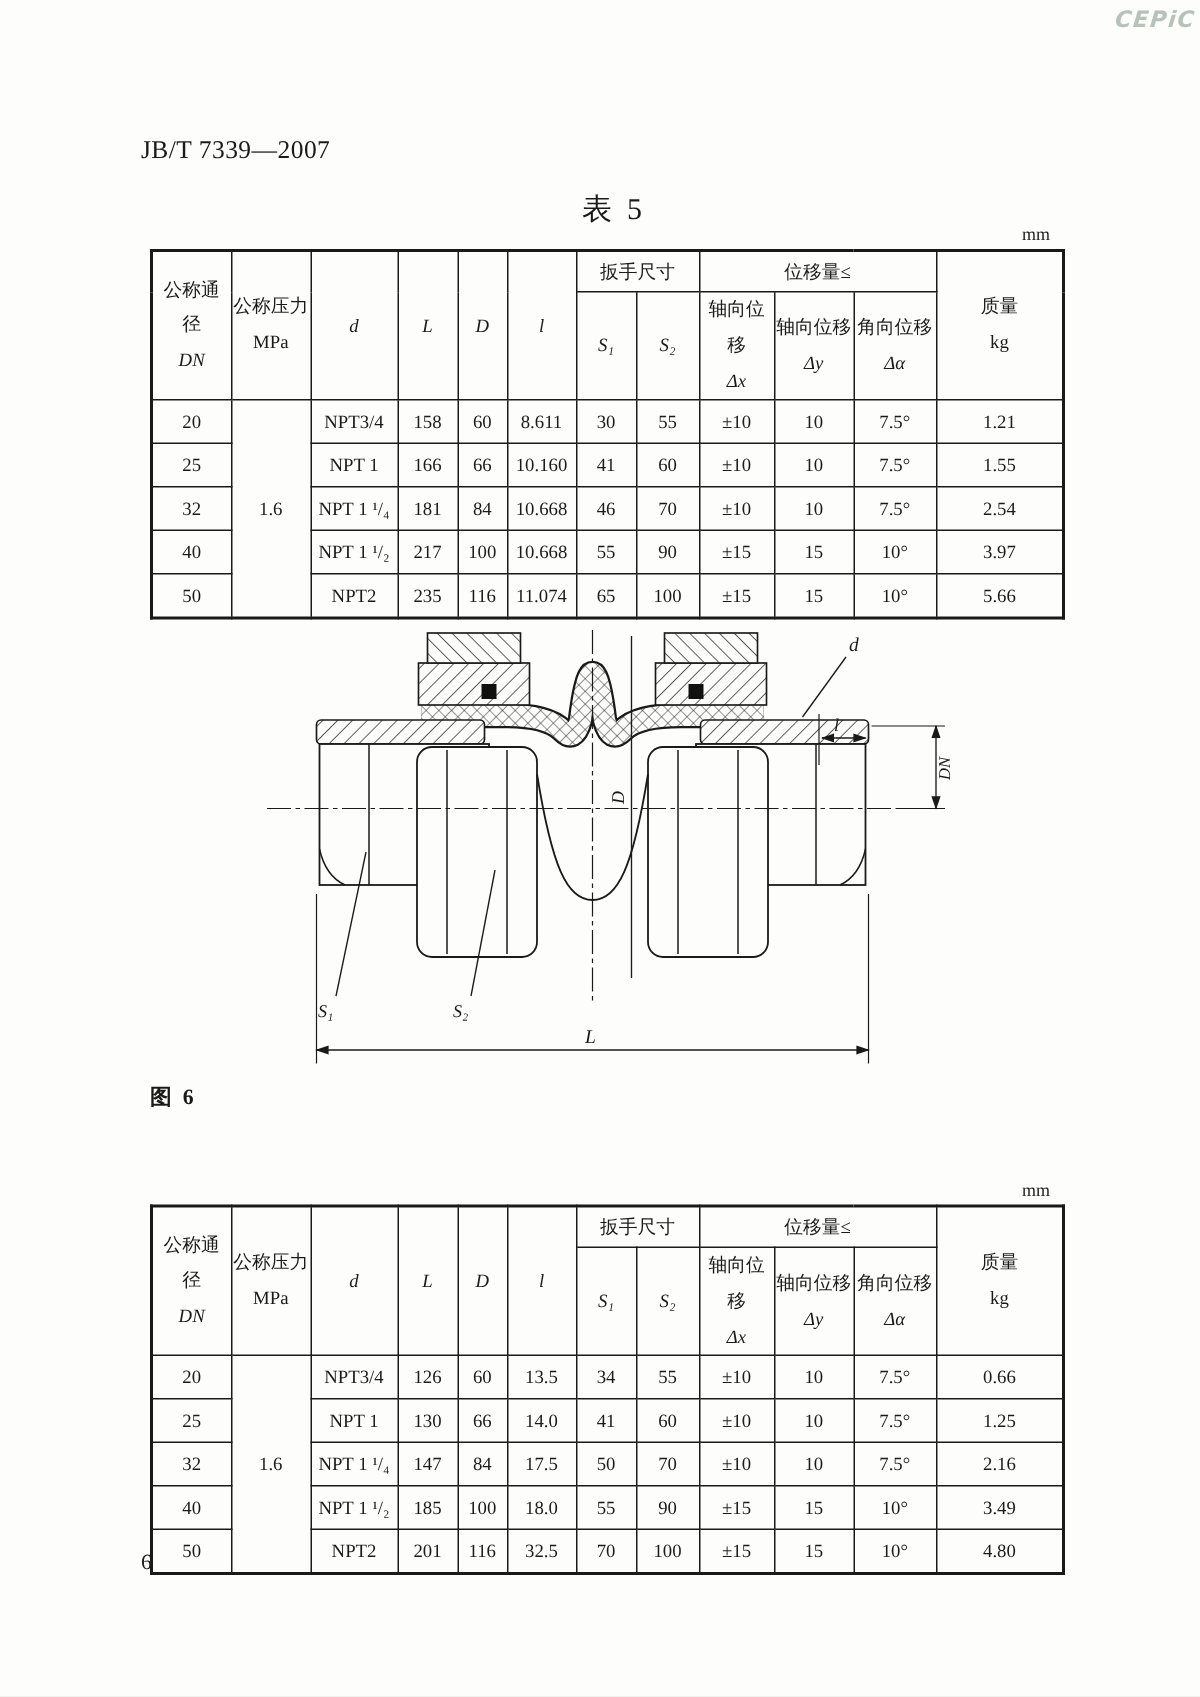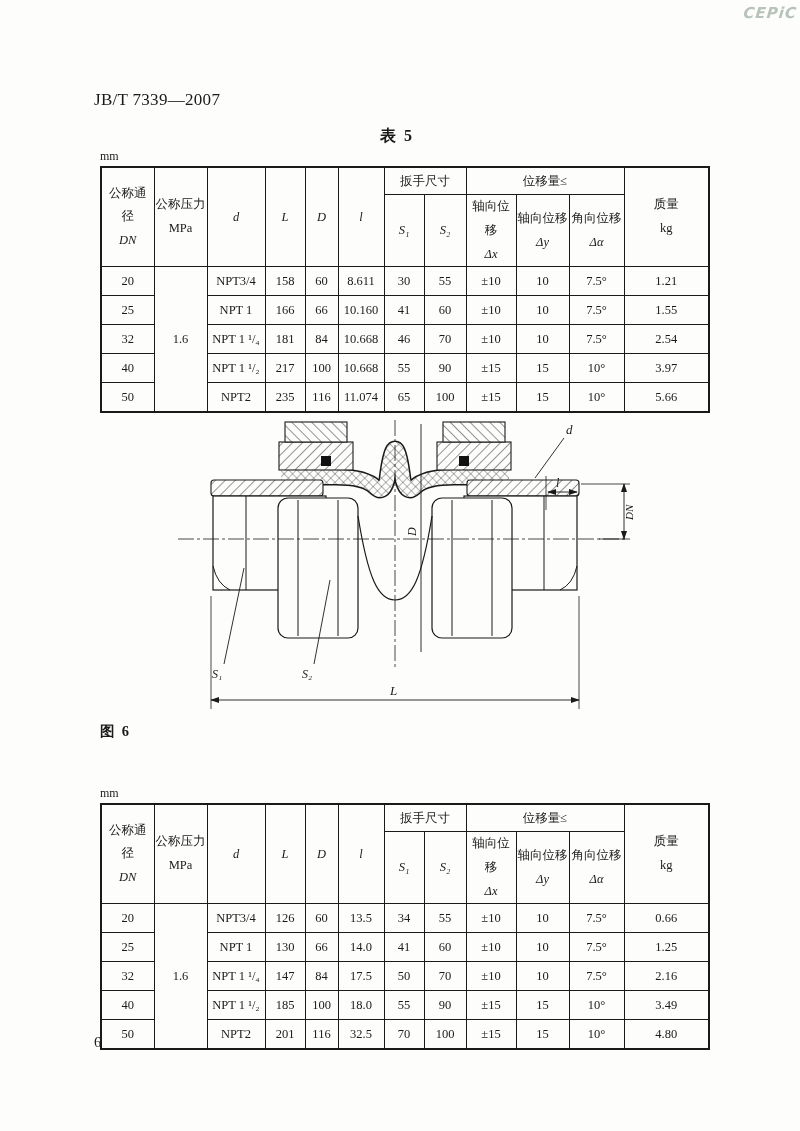--- a/index.html
+++ b/index.html
@@ -7,25 +7,25 @@
     position:relative;width:800px;height:1131px;margin:0 auto;
     background:#fdfdfb;overflow:hidden;
     font-family:"Liberation Serif","DejaVu Serif",serif;color:#1a1a1a;
   }
   .watermark{
     position:absolute;top:4px;left:731px;width:66px;text-align:right;
     font-family:"DejaVu Sans",sans-serif;font-style:italic;font-weight:bold;
     font-size:15px;letter-spacing:1px;color:#b7c3ba;transform:skewX(-6deg);
   }
   .std-code{position:absolute;left:94px;top:90px;font-size:17px;font-weight:normal;letter-spacing:.3px;}
-  .tbl-title{position:absolute;left:88px;width:616px;text-align:center;
-    font-size:16px;font-weight:bold;white-space:pre;}
+  .tbl-title{position:absolute;left:100px;width:616px;text-align:center;
+    font-size:20px;font-weight:normal;white-space:pre;}
   .t5-title{top:126px;}
   .t6-title{top:764px;}
-  .unit{position:absolute;left:100px;width:600px;text-align:left;font-size:12px;}
+  .unit{position:absolute;left:100px;width:600px;text-align:right;font-size:12px;}
   .t5-unit{top:149px;}
   .t6-unit{top:786px;}
   table.spec{
     position:absolute;left:100px;table-layout:fixed;border-collapse:collapse;
     width:608px;font-size:12.5px;
   }
   .t5{top:166px;}
   .t6{top:803px;}
   table.spec th,table.spec td{
     border:1px solid #1a1a1a;text-align:center;vertical-align:middle;

